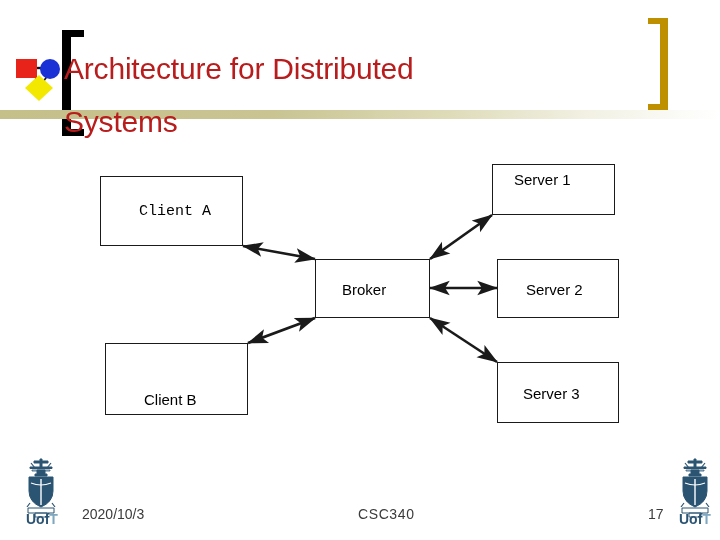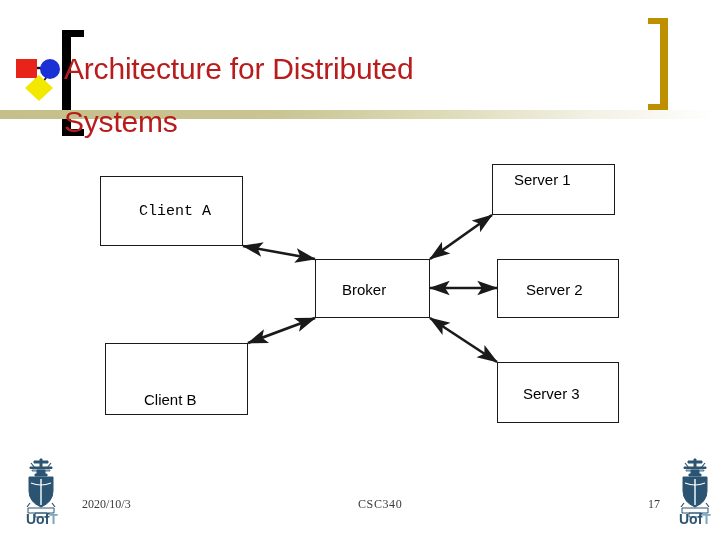--- a/index.html
+++ b/index.html
@@ -108,23 +108,24 @@
   #label-client-b { left: 144px; top: 391px; }
   #label-broker   { left: 342px; top: 281px; }
   #label-server-1 { left: 514px; top: 171px; }
   #label-server-2 { left: 526px; top: 281px; }
   #label-server-3 { left: 523px; top: 385px; }
 
   
   .footer-text {
     position: absolute;
     color: #3b3b3b;
-    font-size: 12px;
-    font-family: Liberation Serif, serif;
+    font-size: 14px;
+    font-family: Liberation Sans, sans-serif;
     white-space: nowrap;
+    margin-top: 9px;
   }
   #footer-date { left: 82px;  top: 497px; }
   #footer-course { left: 358px; top: 497px; letter-spacing: 0.6px; }
   #footer-page  { left: 648px; top: 497px; }
 
   .crest {
     position: absolute;
     width: 46px;
     height: 66px;
   }

